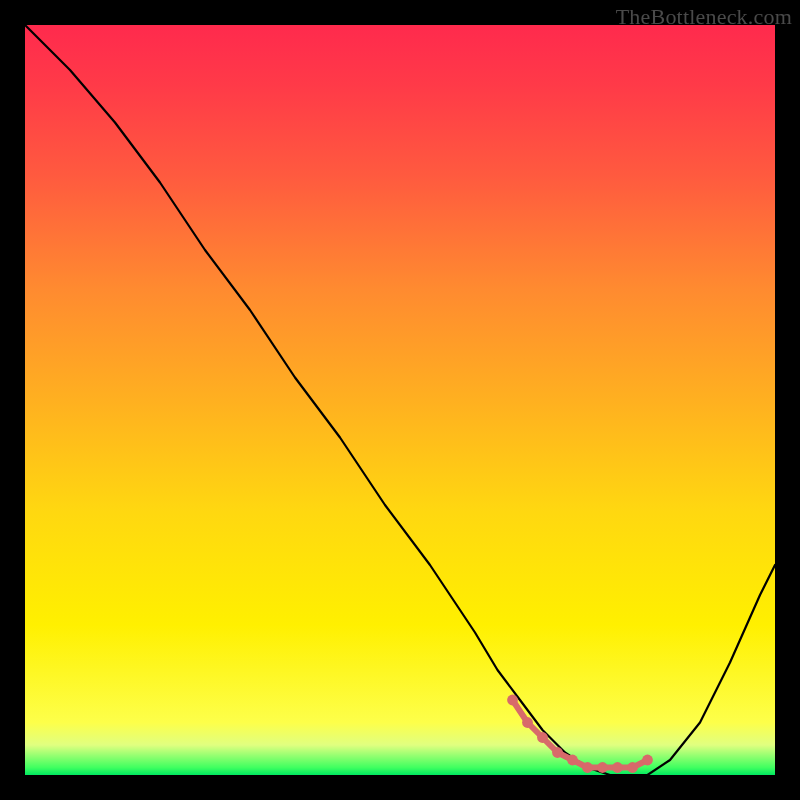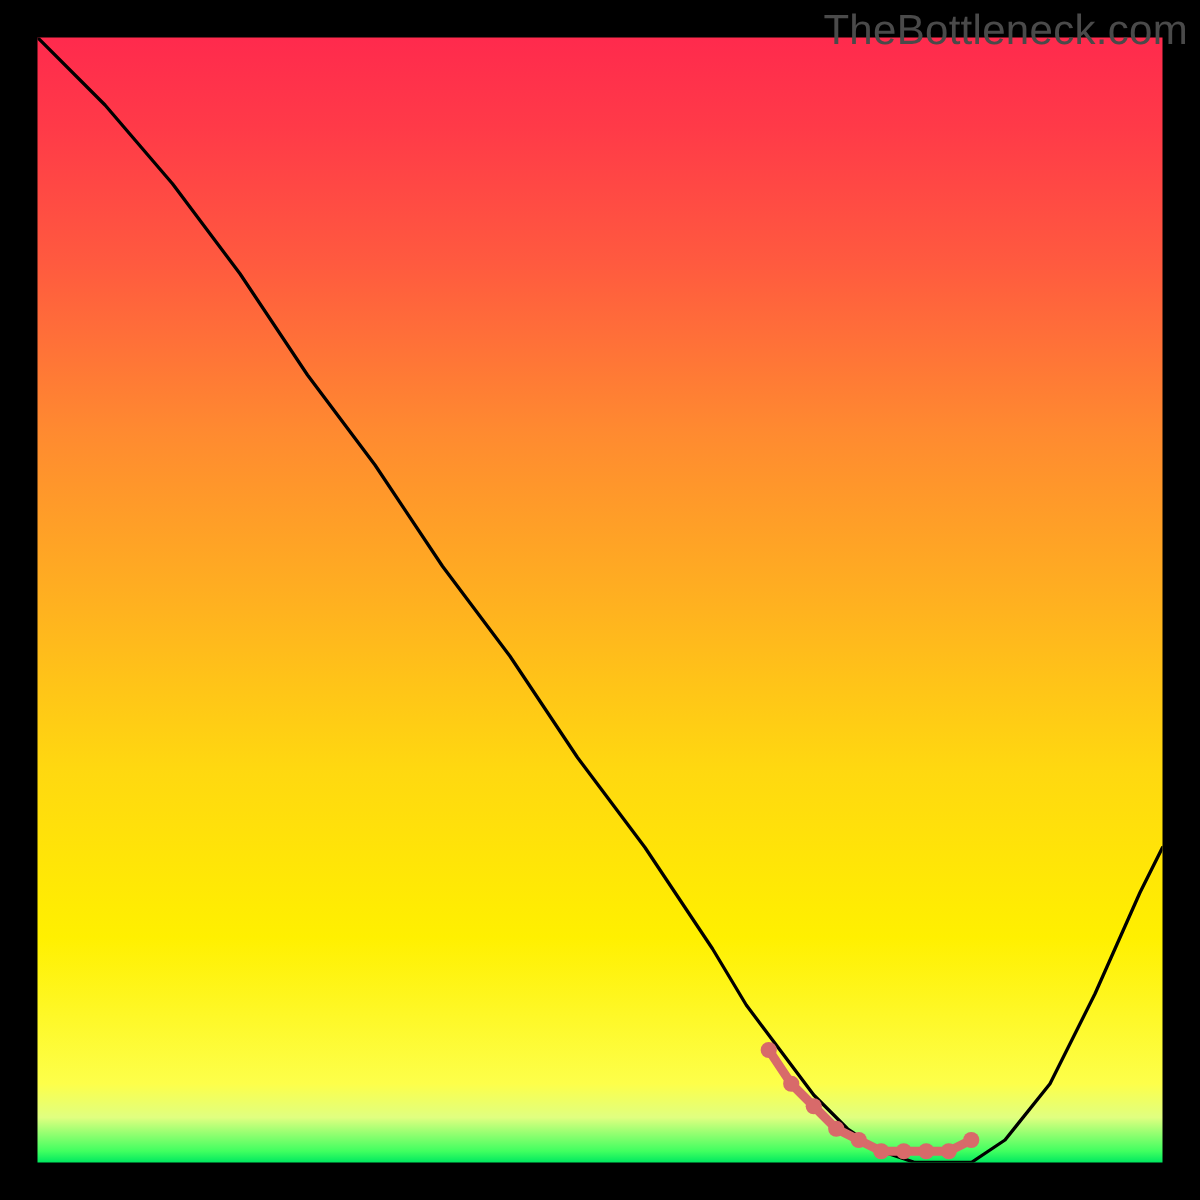--- a/index.html
+++ b/index.html
@@ -26,22 +26,22 @@
       #fff000 80%,
       #fdff4a 93%,
       #e0ff80 96%,
       #40ff60 99%,
       #00e860 100%);
   }
   .watermark {
     position: absolute;
     top: 4px;
     right: 8px;
-    font-family: Liberation Sans, sans-serif;
-    font-size: 28px;
+    font-family: Liberation Serif, serif;
+    font-size: 22px;
     color: #4a4a4a;
     font-weight: 400;
     letter-spacing: 0.2px;
   }
   svg.curve {
     position: absolute;
     left: 0; top: 0;
     width: 750px; height: 750px;
   }
 </style>

